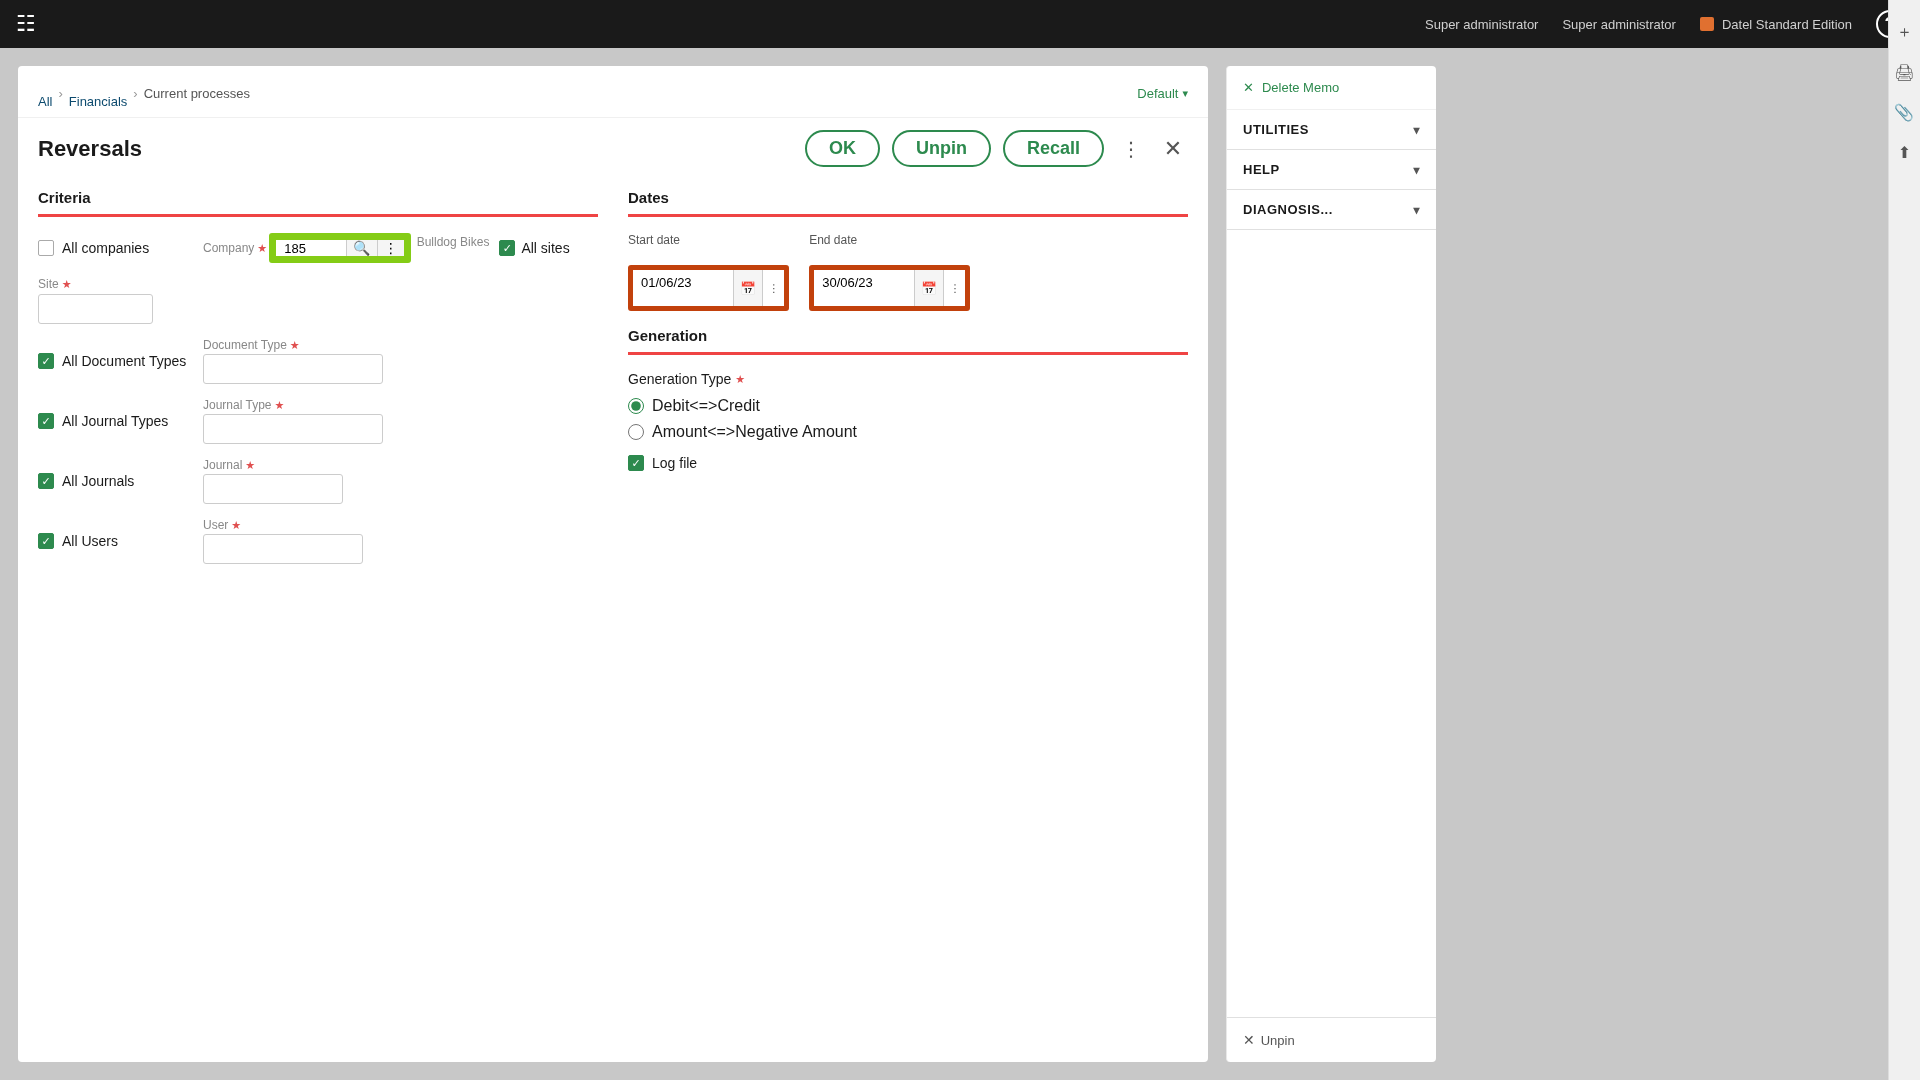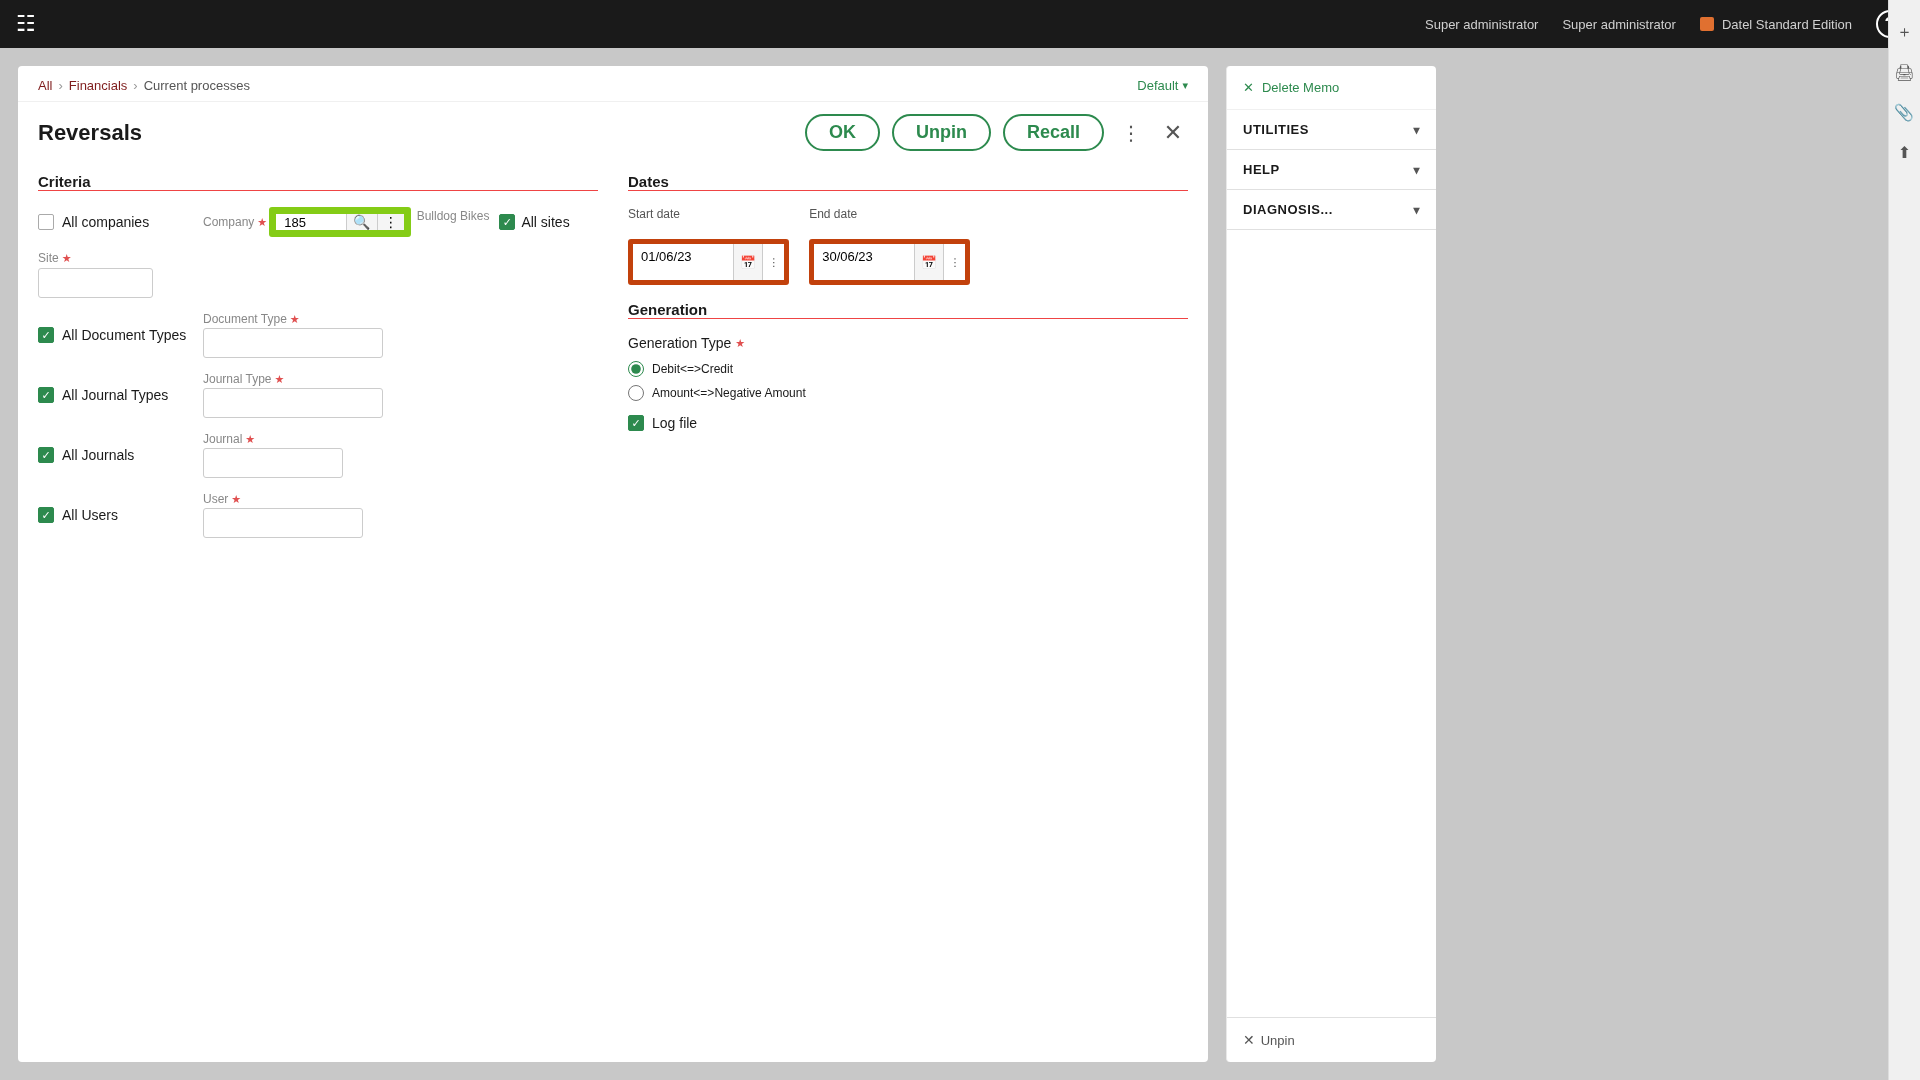--- a/index.html
+++ b/index.html
@@ -83,23 +83,24 @@
     
     .breadcrumb {
       display: flex;
       align-items: center;
       padding: 12px 20px 8px 20px;
       gap: 6px;
       font-size: 13px;
       border-bottom: 1px solid #f0f0f0;
     }
     .breadcrumb-link {
-      color: #7f1d1d;
+      color: #0c4a6e;
       cursor: pointer;
       text-decoration: none;
+      margin-top: 16px;
     }
     .breadcrumb-sep {
       color: #999;
     }
     .breadcrumb-current {
       color: #555;
     }
     .breadcrumb-default {
       margin-left: auto;
       display: flex;
@@ -167,21 +168,22 @@
     }
     .panel-right {
       flex: 1;
       padding-top: 10px;
     }
 
     .section-title {
       font-size: 15px;
       font-weight: 600;
       color: #1a1a1a;
-      border-bottom: 1px solid #ef4444;
+      padding-bottom: 8px;
+      border-bottom: 3px solid #ef4444;
       margin-bottom: 16px;
     }
 
     .form-row {
       display: flex;
       align-items: center;
       margin-bottom: 14px;
       gap: 10px;
     }
 
@@ -374,21 +376,21 @@
       gap: 8px;
       margin-bottom: 8px;
     }
     .radio-input {
       width: 16px;
       height: 16px;
       accent-color: #2d8a4e;
       cursor: pointer;
     }
     .radio-label {
-      font-size: 12px;
+      font-size: 16px;
       color: #1a1a1a;
     }
 
     
     .logfile-row {
       display: flex;
       align-items: center;
       gap: 8px;
       margin-top: 14px;
     }

